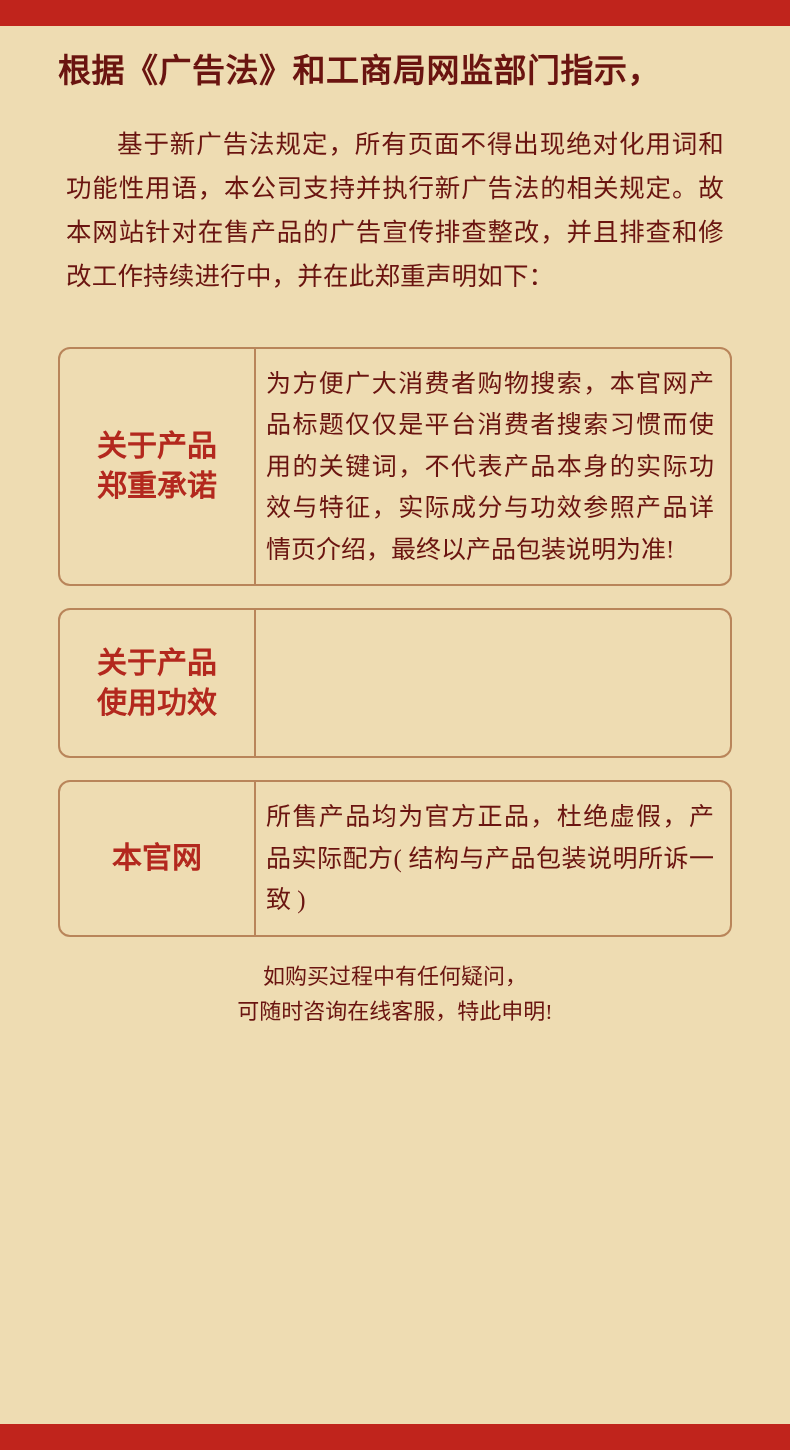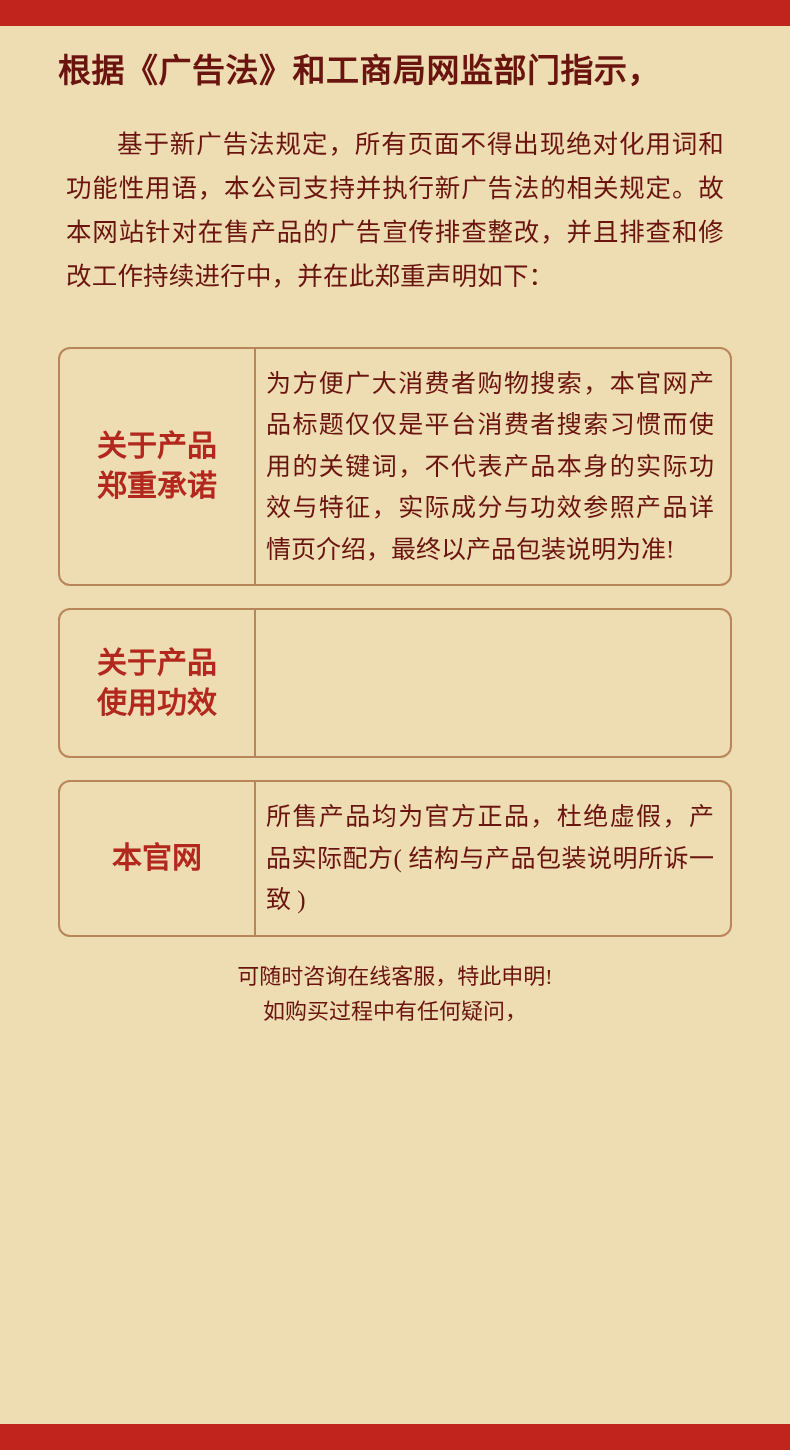--- a/index.html
+++ b/index.html
@@ -147,21 +147,21 @@
       <div class="card">
         <div class="card-label">
           <span>本官网</span>
         </div>
         <div class="card-body">所售产品均为官方正品，杜绝虚假，产品实际配方( 结构与产品包装说明所诉一致 )</div>
       </div>
 
     </div>
 
     <div class="footer">
+      <div>如购买过程中有任何疑问，</div>
       <div>可随时咨询在线客服，特此申明!</div>
-      <div>如购买过程中有任何疑问，</div>
     </div>
 
   </div>
 
   <div class="bar-bottom"></div>
 
 </div>
 
 </body></html>

